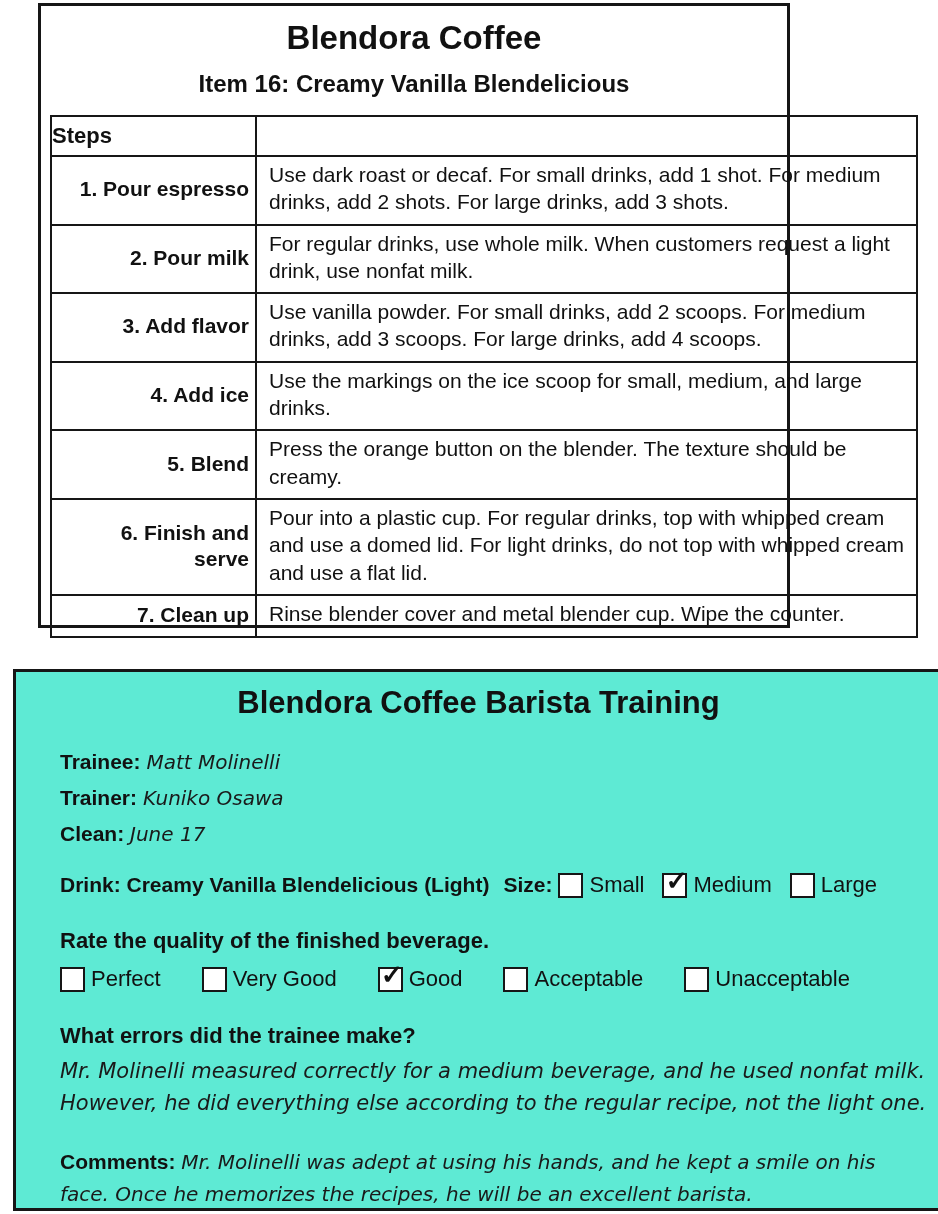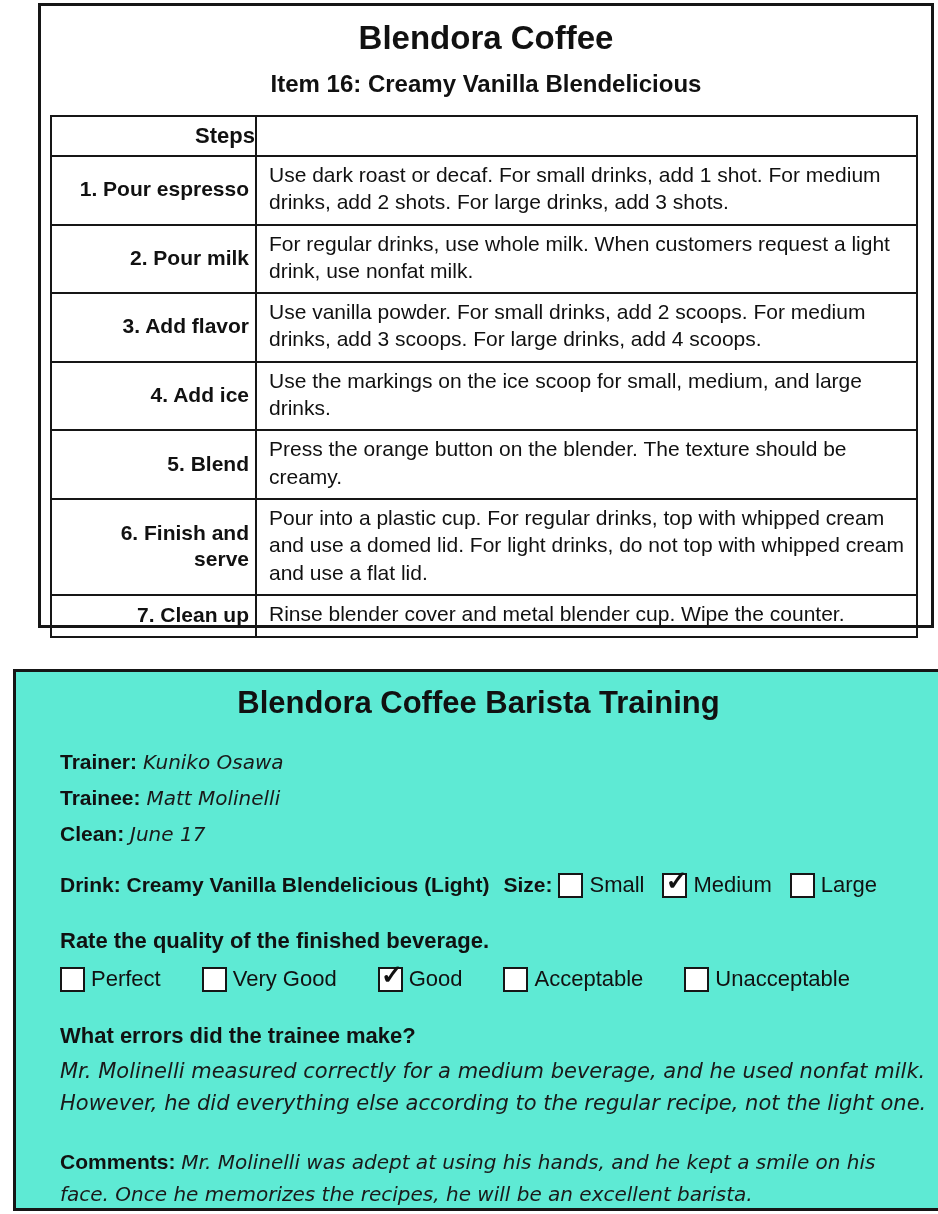--- a/index.html
+++ b/index.html
@@ -6,41 +6,41 @@
   html, body { background: #ffffff; }
   body {
     width: 938px; height: 1214px; position: relative;
     font-family: "Liberation Sans", sans-serif;
     color: #111;
   }
 
   
   .recipe-card {
     position: absolute; left: 38px; top: 3px;
-    width: 896px; height: 625px;
+    width: 752px; height: 625px;
     border: 3px solid #161616;
     background: #fff;
   }
   .recipe-title {
     margin-top: 13px; text-align: center;
     font-size: 33px; font-weight: bold; letter-spacing: 0px;
   }
   .recipe-subtitle {
     margin-top: 13px; text-align: center;
     font-size: 24px; font-weight: bold;
   }
   table.steps-table {
     border-collapse: collapse; table-layout: fixed;
     margin: 17px 0 0 9px; width: 868px;
     font-size: 21px;
   }
   table.steps-table col.c1 { width: 205px; }
   table.steps-table th, table.steps-table td { border: 2px solid #161616; }
   th.steps-header {
-    height: 40px; font-size: 22px; font-weight: bold; text-align: right;
+    height: 40px; font-size: 22px; font-weight: bold; text-align: left;
     vertical-align: middle;
   }
   th.steps-header-empty { border-top: none; border-right: none; }
   td.step-cell {
     font-weight: bold; vertical-align: middle;
     padding: 6px 6px 8px 14px; line-height: 1.25; text-align: right;
   }
   td.instr-cell {
     padding: 4px 10px 8px 12px; vertical-align: middle; line-height: 1.3;
   }
@@ -136,26 +136,26 @@
   </tbody>
     </table>
 </section>
 
 <section class="training-card">
   <h1 class="training-title">Blendora Coffee Barista Training</h1>
 
   <div class="training-content">
 
     <p class="info-line">
+      <span class="lbl">Trainee:</span>
+      <span class="hand">Matt Molinelli</span>
+    </p>
+    <p class="info-line">
       <span class="lbl">Trainer:</span>
       <span class="hand">Kuniko Osawa</span>
-    </p>
-    <p class="info-line">
-      <span class="lbl">Trainee:</span>
-      <span class="hand">Matt Molinelli</span>
     </p>
     <p class="info-line">
       <span class="lbl">Clean:</span>
       <span class="hand">June 17</span>
     </p>
 
     <div class="drink-row">
       <span class="lbl">Drink: Creamy Vanilla Blendelicious (Light)</span>
       <span class="lbl size-label">Size:</span>
 

